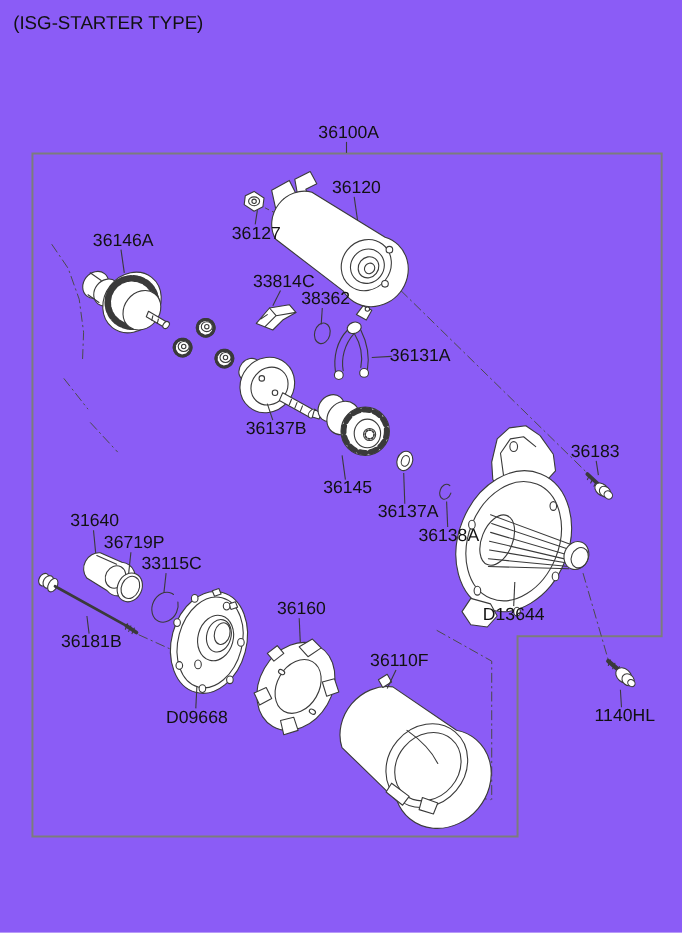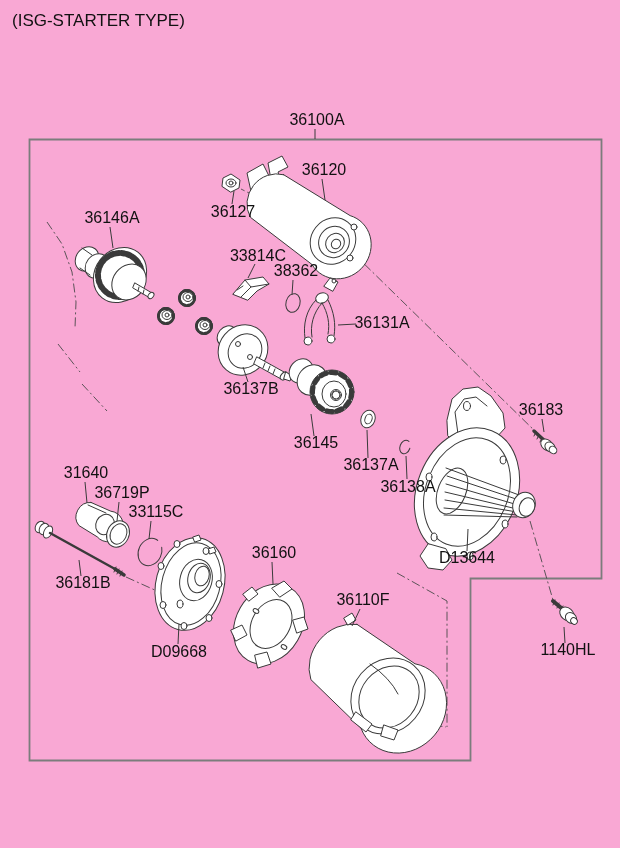--- a/index.html
+++ b/index.html
@@ -1,16 +1,16 @@
 <!DOCTYPE html>
 <html><head>
 <meta charset="utf-8">
 <style>
   html,body{margin:0;padding:0;background:#ffffff;}
-  .stage{position:relative;width:620px;height:848px;background:#f9a8d4;overflow:hidden;
+  .stage{position:relative;width:620px;height:848px;background:#8b5cf6;overflow:hidden;
          font-family:"Liberation Sans", sans-serif;}
   svg{position:absolute;left:0;top:0;}
   .lbl{font-family:"Liberation Sans", sans-serif;font-size:16px;fill:#111111;}
   .title-text{font-family:"Liberation Sans", sans-serif;font-size:17px;fill:#111111;}
   .part{stroke:#3a3a3a;stroke-width:1;fill:#ffffff;stroke-linejoin:round;stroke-linecap:round;}
   .part .nf{fill:none;}
   .ldr{stroke:#3a3a3a;stroke-width:1;fill:none;}
   .cline{stroke:#4a4a4a;stroke-width:0.9;fill:none;stroke-dasharray:9 3 2 3;}
   .dline{stroke:#4a4a4a;stroke-width:0.9;fill:none;stroke-dasharray:4 3;}
   .teeth{fill:none;stroke:#3a3a3a;}

